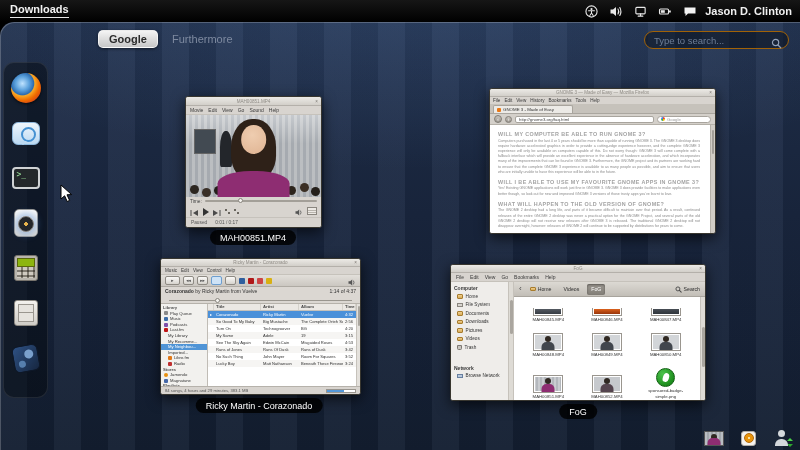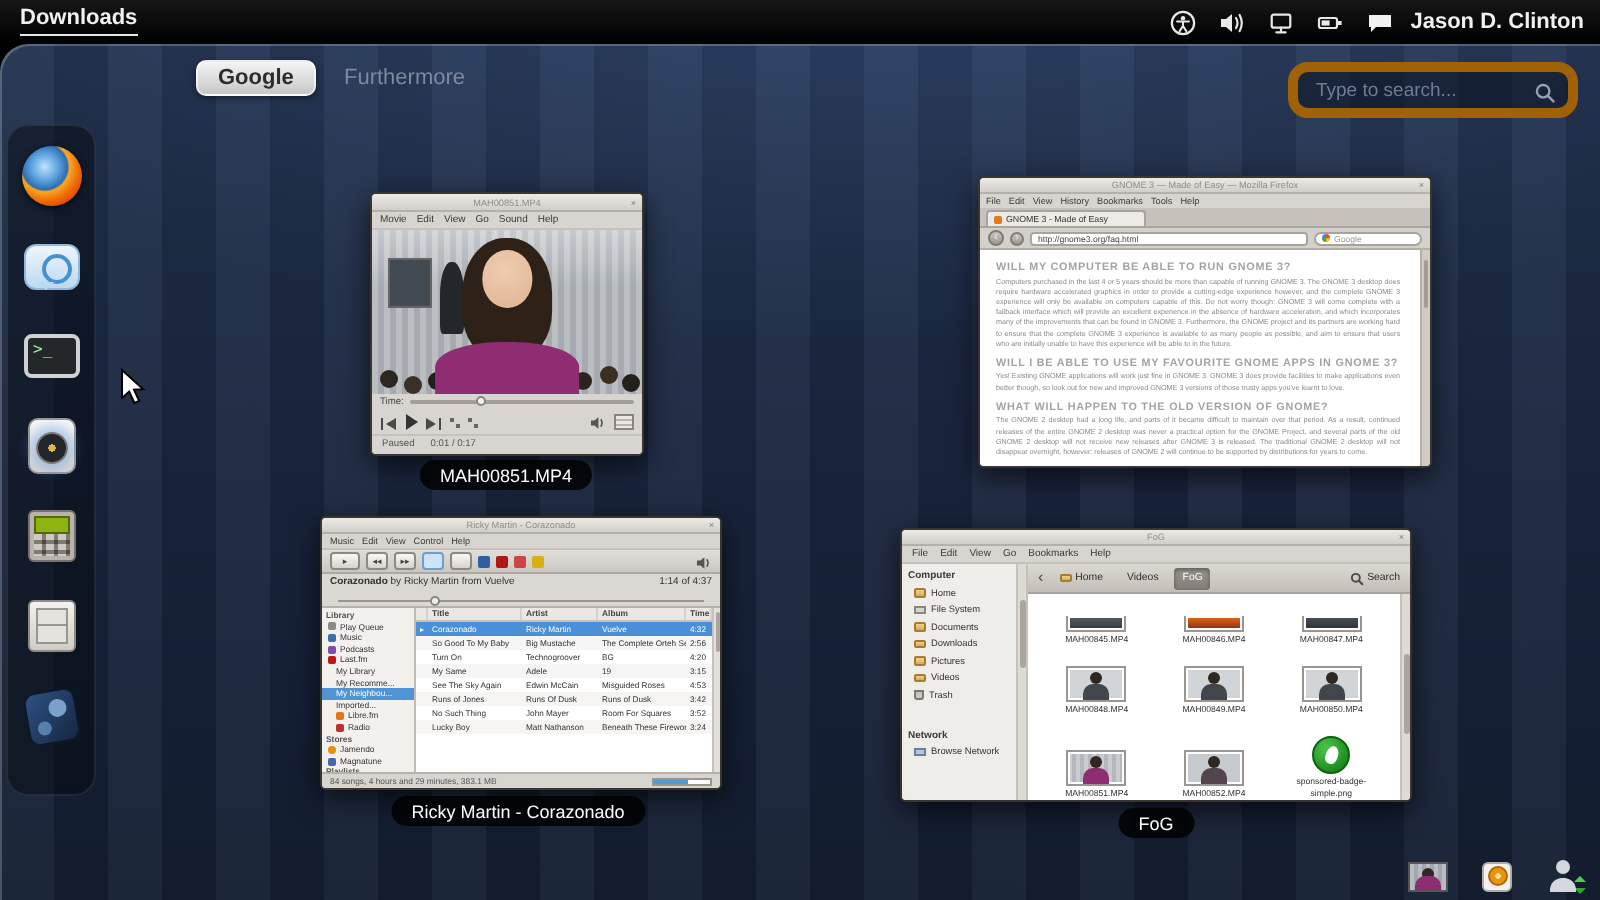--- a/index.html
+++ b/index.html
@@ -22,22 +22,22 @@
       radial-gradient(ellipse 900px 320px at 55% -50px, rgba(95,135,195,0.22), rgba(0,0,0,0) 62%),
       repeating-linear-gradient(90deg, rgba(255,255,255,0.035) 0 27px, rgba(0,0,0,0.08) 27px 54px),
       linear-gradient(180deg,#20304c 0%, #1a2740 45%, #131e31 100%);
     box-shadow:inset 1px 1px 0 rgba(255,255,255,0.22);}
 
   
   .tab-win{position:absolute;left:98px;top:30px;padding:2px 10px;font-size:11px;font-weight:bold;color:#2c2c2c;
            background:linear-gradient(#f4f4f4,#c7c7c7);border:1px solid rgba(255,255,255,0.65);border-radius:5px;
            box-shadow:0 1px 3px rgba(0,0,0,0.5);z-index:10;cursor:pointer;}
   .tab-apps{position:absolute;left:172px;top:33px;font-size:11px;color:#7e8aa0;z-index:10;cursor:pointer;}
-  .searchbox{position:absolute;left:644px;top:31px;width:145px;height:28px;border-radius:10px;
-             border:5px solid #a16207;background:rgba(9,17,30,0.55);z-index:10;}
+  .searchbox{position:absolute;left:644px;top:31px;width:145px;height:18px;border-radius:10px;
+             border:1px solid #a16207;background:rgba(9,17,30,0.55);z-index:10;}
   .searchbox input{position:absolute;inset:0;width:100%;height:100%;background:transparent;border:none;outline:none;
                    font-family:"Liberation Sans",sans-serif;font-size:9.5px;color:#c6d0de;padding:0 20px 0 9px;}
   .searchbox input::placeholder{color:#6e7d95;}
   .searchbox .mag{position:absolute;right:6px;top:3px;}
 
   
   .dash{position:absolute;left:3px;top:62px;width:45px;height:336px;background:rgba(2,6,12,0.45);
         border:1px solid rgba(255,255,255,0.09);border-radius:11px;display:flex;flex-direction:column;
         align-items:center;padding-top:9px;gap:13px;z-index:10;}
   .dicon{width:32px;height:32px;position:relative;display:flex;align-items:center;justify-content:center;cursor:pointer;}

